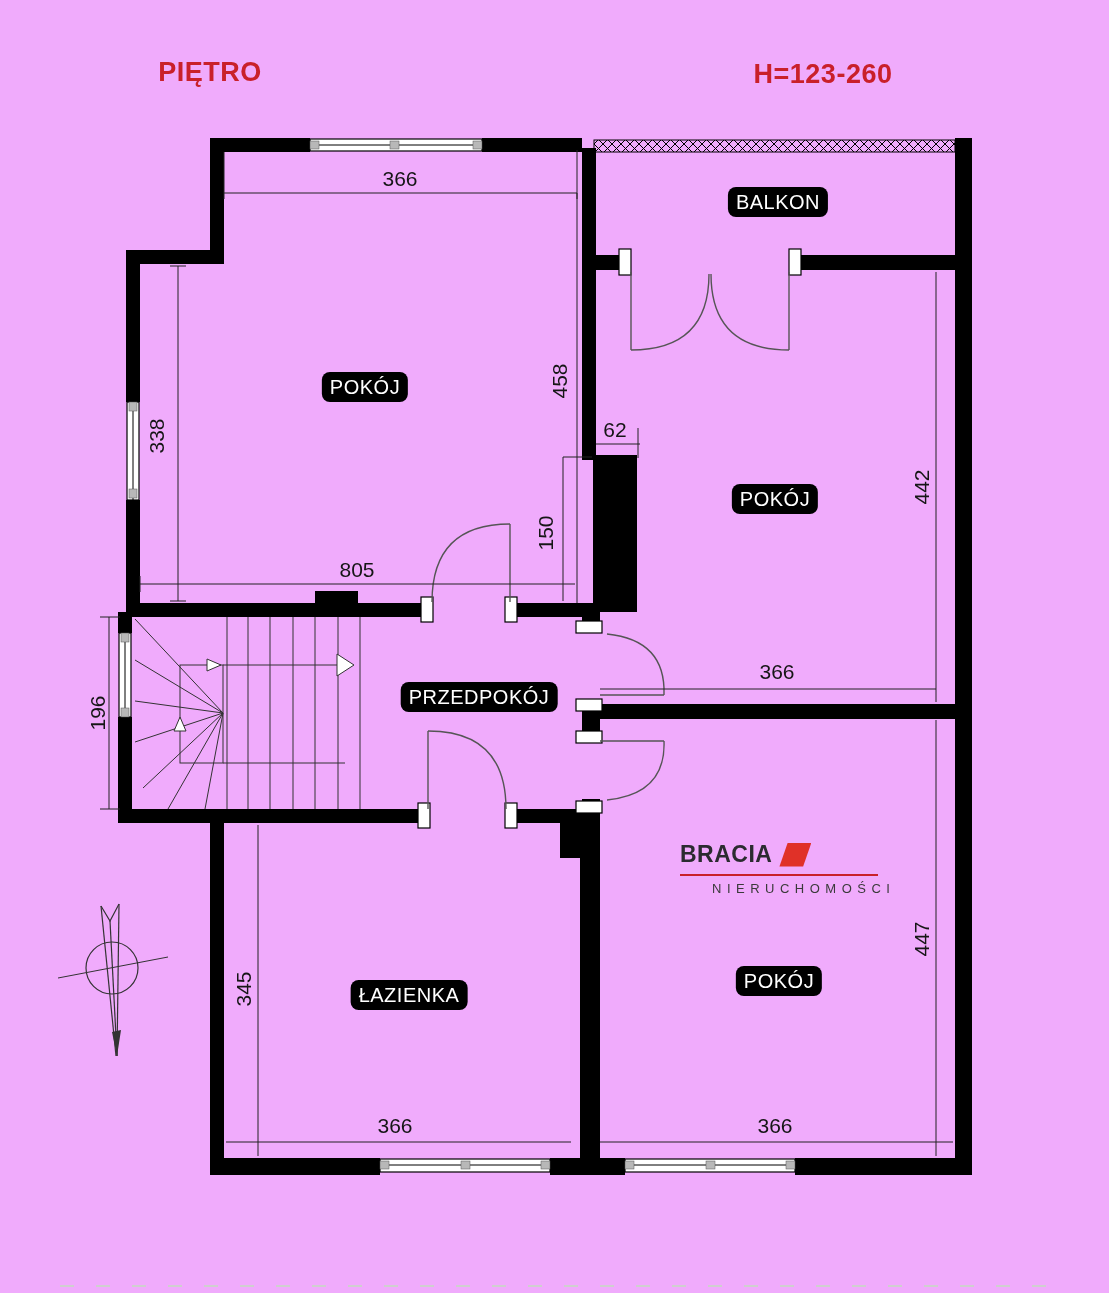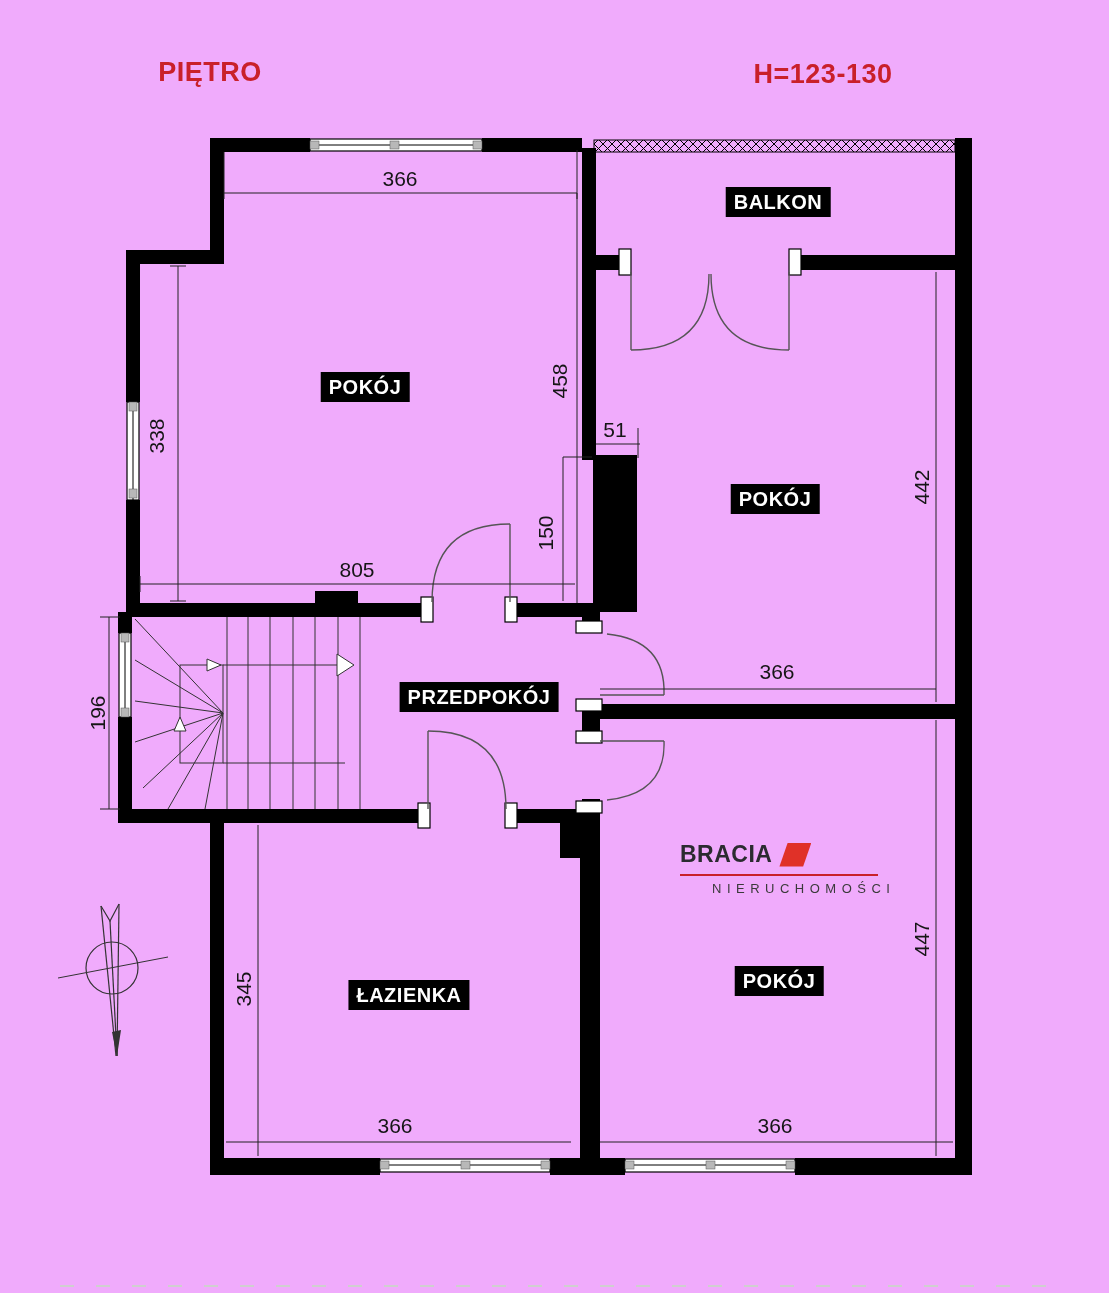--- a/index.html
+++ b/index.html
@@ -28,23 +28,24 @@
   .title-red{
     color:var(--accent-red);
     font-size:27px;
     font-weight:600;
     letter-spacing:0.5px;
   }
   .room{
     background:var(--wall);
     color:#ffffff;
     font-size:20px;
-    font-weight:700;
+    font-weight:400;
     padding:5px 8px;
     letter-spacing:0.5px;
+    border-radius:8px;
   }
   .dim{
     color:#161616;
     font-size:21px;
     font-weight:400;
   }
   .dim.v{transform:translate(-50%,-50%) rotate(-90deg);}
   .logo{
     position:absolute;
     left:680px;top:841px;
@@ -276,35 +277,35 @@
       <line x1="58" y1="978" x2="168" y2="957" stroke-width="1"></line>
       <polygon points="112,1032 121,1030 117,1056" fill="#333" stroke="none"></polygon>
     </g>
 
     <g>
       <line x1="60" y1="1286" x2="1060" y2="1286" stroke="#cfcfcf" stroke-width="2" stroke-dasharray="14 22"></line>
     </g>
   </svg>
 
   <div class="lbl title-red" style="left:210px;top:72px;">PIĘTRO</div>
-  <div class="lbl title-red" style="left:823px;top:74px;">H=123-130</div>
+  <div class="lbl title-red" style="left:823px;top:74px;">H=123-260</div>
 
   <div class="lbl room" style="left:365px;top:387px;">POKÓJ</div>
   <div class="lbl room" style="left:778px;top:202px;">BALKON</div>
   <div class="lbl room" style="left:775px;top:499px;">POKÓJ</div>
   <div class="lbl room" style="left:479px;top:697px;">PRZEDPOKÓJ</div>
   <div class="lbl room" style="left:409px;top:995px;">ŁAZIENKA</div>
   <div class="lbl room" style="left:779px;top:981px;">POKÓJ</div>
 
   <div class="lbl dim" style="left:400px;top:178px;">366</div>
   <div class="lbl dim v" style="left:559px;top:381px;">458</div>
   <div class="lbl dim v" style="left:156px;top:436px;">338</div>
   <div class="lbl dim" style="left:357px;top:569px;">805</div>
   <div class="lbl dim v" style="left:97px;top:713px;">196</div>
-  <div class="lbl dim" style="left:615px;top:429px;">51</div>
+  <div class="lbl dim" style="left:615px;top:429px;">62</div>
   <div class="lbl dim v" style="left:545px;top:533px;">150</div>
   <div class="lbl dim v" style="left:921px;top:487px;">442</div>
   <div class="lbl dim" style="left:777px;top:671px;">366</div>
   <div class="lbl dim v" style="left:921px;top:939px;">447</div>
   <div class="lbl dim" style="left:775px;top:1125px;">366</div>
   <div class="lbl dim v" style="left:243px;top:989px;">345</div>
   <div class="lbl dim" style="left:395px;top:1125px;">366</div>
 
   <div class="logo">
     <div class="logo-row">

